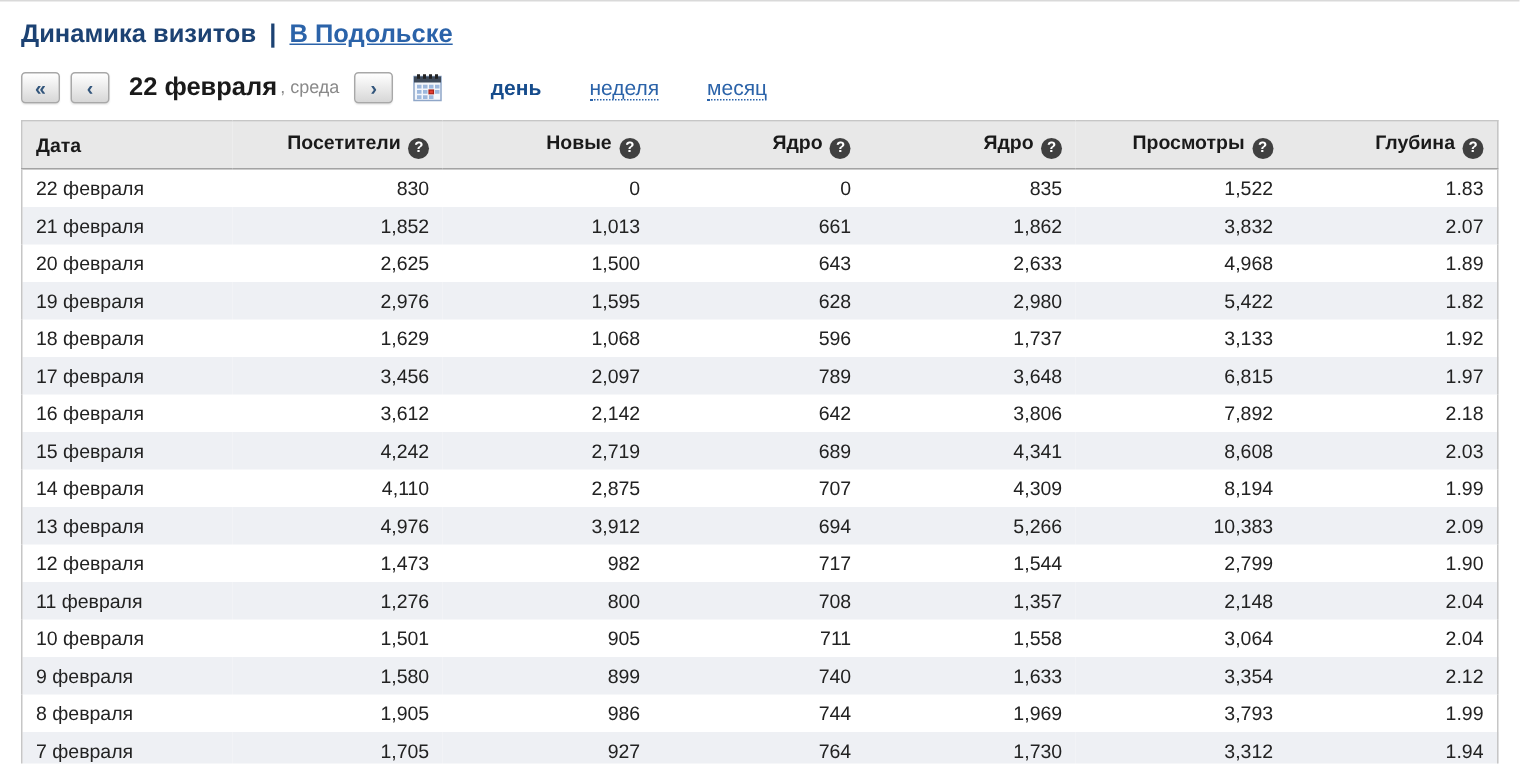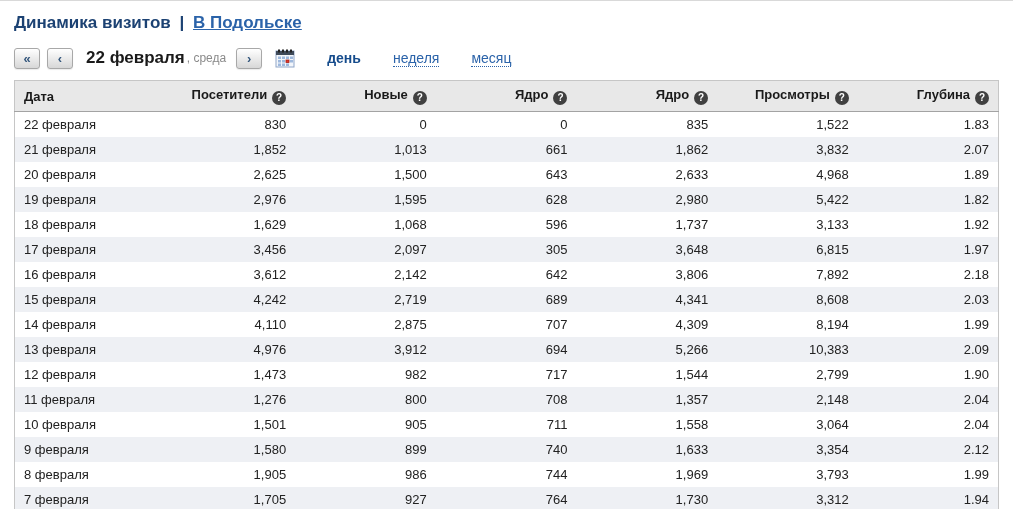--- a/index.html
+++ b/index.html
@@ -159,21 +159,21 @@
             <td class="col-num">1,068</td>
             <td class="col-num">596</td>
             <td class="col-num">1,737</td>
             <td class="col-num">3,133</td>
             <td class="col-num">1.92</td>
           </tr>
           <tr class="alt">
             <td class="col-date">17 февраля</td>
             <td class="col-num">3,456</td>
             <td class="col-num">2,097</td>
-            <td class="col-num">305</td>
+            <td class="col-num">789</td>
             <td class="col-num">3,648</td>
             <td class="col-num">6,815</td>
             <td class="col-num">1.97</td>
           </tr>
           <tr>
             <td class="col-date">16 февраля</td>
             <td class="col-num">3,612</td>
             <td class="col-num">2,142</td>
             <td class="col-num">642</td>
             <td class="col-num">3,806</td>

